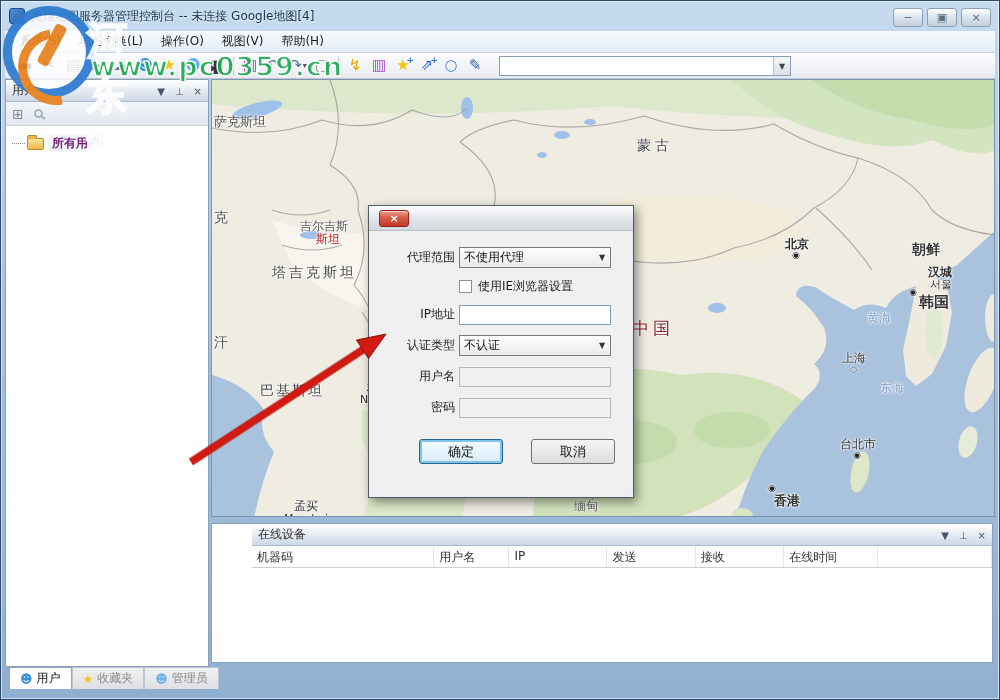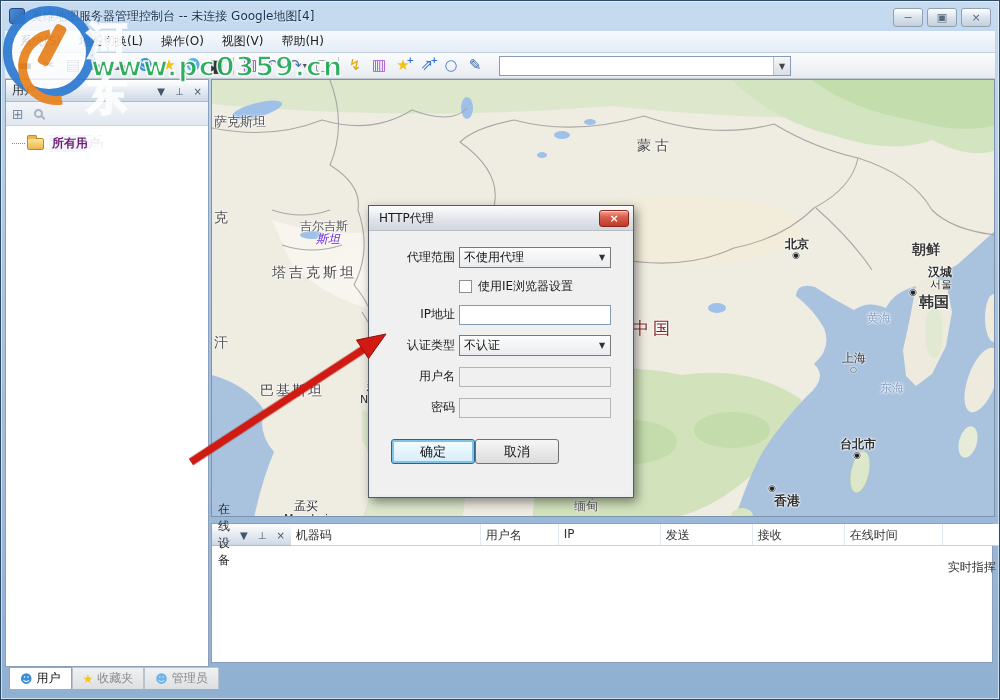--- a/index.html
+++ b/index.html
@@ -64,21 +64,21 @@
   .tab.active{background:#fff;color:#111;border-color:#93a5ba;position:relative;z-index:2;}
   .tab-ic{font-size:12px;line-height:1;}
   
   .map-panel{position:absolute;left:210px;top:78px;width:784px;height:438px;
     border:1px solid #7d93ad;background:#efece2;overflow:hidden;}
   .map-panel svg{position:absolute;left:0;top:0;}
   .map-label{position:absolute;white-space:nowrap;line-height:1;
     text-shadow:0 0 2px #fff,0 0 2px #fff,0 0 3px #fff;}
   
   .device-panel{position:absolute;left:210px;right:6px;top:522px;bottom:36px;
-    border:1px solid #8ba0b8;background:#fff;display:flex;}
+    border:1px solid #8ba0b8;background:#fff;display:flex;flex-direction:column;padding-left:40px;}
   .dev-header-row{height:22px;display:flex;background:#fff;border-bottom:1px solid #c9d2dc;}
   .dcol{font-size:12px;color:#333;padding:3px 0 0 5px;border-right:1px solid #e2e8ef;height:100%;}
   .dev-body{flex:1;background:#fff;}
   
   .statusbar{position:absolute;left:1px;right:1px;bottom:10px;height:22px;
     background:linear-gradient(#f4f5f6,#e6e9ec);border-top:1px solid #b8bec6;
     display:flex;align-items:center;font-size:12px;color:#333;}
   .sb-left{padding-left:8px;flex:1;}
   .sb-run{padding:0 12px;color:#444;}
   .sb-grip{width:20px;height:100%;border-left:1px solid #cdd2d8;color:#c0c6cc;
@@ -96,21 +96,21 @@
   .dlg-row.first{margin-top:16px;}
   .dlg-label{width:86px;text-align:right;margin-right:4px;font-size:12px;color:#1a1a1a;}
   .combo{width:152px;height:21px;border:1px solid #767b80;background:linear-gradient(#fdfdfd,#e9ebee);
     display:flex;align-items:center;cursor:pointer;}
   .combo-val{flex:1;font-size:12px;padding-left:4px;color:#111;}
   .combo-arr{width:16px;font-size:8px;color:#333;text-align:center;}
   .cb{width:13px;height:13px;border:1px solid #8f8f8f;background:#fff;margin-right:6px;cursor:pointer;}
   .cb-label{font-size:12px;color:#1a1a1a;}
   .txt{width:152px;height:20px;border:1px solid #7f9db9;background:#fff;font-size:12px;padding:0 3px;outline:none;}
   .txt:disabled{border-color:#b5b5b5;background:#f0f0f0;}
-  .dlg-buttons{display:flex;padding-left:22px;margin-top:21px;}
+  .dlg-buttons{display:flex;gap:28px;padding-left:50px;margin-top:21px;}
   .btn{width:84px;height:25px;font-size:13px;color:#111;cursor:pointer;border-radius:3px;
     border:1px solid #707070;background:linear-gradient(#f6f6f6,#dcdcdc);}
   .btn.default{border:1px solid #2c628b;box-shadow:inset 0 0 0 2px #7ec3e8;background:linear-gradient(#f4fbff,#d6ecf9);}
   
   .arrow-layer{position:absolute;left:0;top:0;width:1000px;height:700px;z-index:60;pointer-events:none;}
   
   .watermark{position:absolute;left:0;top:0;z-index:80;pointer-events:none;}
   .wm-logo{position:absolute;left:2px;top:5px;width:92px;height:92px;border-radius:50%;
     border:9px solid #2e7bd0;background:rgba(255,255,255,.85);opacity:.93;}
   .wm-logo::before{content:'';position:absolute;left:6px;top:14px;width:58px;height:58px;
@@ -295,42 +295,42 @@
         <path d="M350,296 Q380,330 370,360 Q390,390 380,420"></path>
         <path d="M228,283 Q240,310 230,330"></path>
         <path d="M290,240 Q320,255 350,250" stroke-dasharray="3,3"></path>
       </g>
     </svg>
     <div id="map-labels">
         <span class="map-label" style="left: 2px; top: 35px; font-size: 13px; color: rgb(79, 79, 79);">萨克斯坦</span>
         <span class="map-label" style="left: 425px; top: 58px; font-size: 14px; color: rgb(69, 69, 69); letter-spacing: 4px;">蒙古</span>
         <span class="map-label" style="left: 2px; top: 130px; font-size: 14px; color: rgb(79, 79, 79);">克</span>
         <span class="map-label" style="left: 88px; top: 140px; font-size: 12px; color: rgb(85, 85, 85);">吉尔吉斯</span>
-        <span class="map-label" style="left: 104px; top: 153px; font-size: 12px; color: #6d28d9; font-style: italic;">斯坦</span>
+        <span class="map-label" style="left: 104px; top: 153px; font-size: 12px; color: #b91c1c;">斯坦</span>
         <span class="map-label" style="left: 60px; top: 185px; font-size: 14px; color: rgb(74, 74, 74); letter-spacing: 3px;">塔吉克斯坦</span>
         <span class="map-label" style="left: 2px; top: 255px; font-size: 14px; color: rgb(79, 79, 79);">汗</span>
         <span class="map-label" style="left: 48px; top: 303px; font-size: 14px; color: rgb(74, 74, 74); letter-spacing: 2px;">巴基斯坦</span>
         <span class="map-label" style="left: 155px; top: 300px; font-size: 12px; color: rgb(47, 47, 47); font-weight: bold;">新德里</span>
         <span class="map-label" style="left: 148px; top: 314px; font-size: 11px; color: rgb(47, 47, 47);">New Del</span>
         <span class="map-label" style="left: 168px; top: 327px; font-size: 9px; color: rgb(34, 34, 34);">◉</span>
         <span class="map-label" style="left: 82px; top: 420px; font-size: 12px; color: rgb(47, 47, 47);">孟买</span>
         <span class="map-label" style="left: 72px; top: 433px; font-size: 11px; color: rgb(47, 47, 47);">Mumbai</span>
         <span class="map-label" style="left: 420px; top: 240px; font-size: 17px; color: #7f1d1d; letter-spacing: 4px;">中国</span>
         <span class="map-label" style="left: 573px; top: 158px; font-size: 12px; color: rgb(42, 42, 42); font-weight: bold;">北京</span>
         <span class="map-label" style="left: 580px; top: 171px; font-size: 9px; color: rgb(34, 34, 34);">◉</span>
         <span class="map-label" style="left: 700px; top: 162px; font-size: 14px; color: rgb(58, 58, 58); font-weight: bold;">朝鲜</span>
         <span class="map-label" style="left: 716px; top: 186px; font-size: 12px; color: rgb(47, 47, 47); font-weight: bold;">汉城</span>
         <span class="map-label" style="left: 718px; top: 199px; font-size: 11px; color: rgb(47, 47, 47);">서울</span>
         <span class="map-label" style="left: 697px; top: 208px; font-size: 9px; color: rgb(34, 34, 34);">◉</span>
         <span class="map-label" style="left: 707px; top: 215px; font-size: 15px; color: rgb(51, 51, 51); font-weight: bold;">韩国</span>
         <span class="map-label" style="left: 655px; top: 232px; font-size: 12px; color: rgb(125, 156, 196);">黄海</span>
         <span class="map-label" style="left: 630px; top: 272px; font-size: 12px; color: rgb(47, 47, 47);">上海</span>
         <span class="map-label" style="left: 638px; top: 286px; font-size: 8px; color: rgb(68, 68, 68);">○</span>
         <span class="map-label" style="left: 668px; top: 302px; font-size: 12px; color: rgb(125, 156, 196);">东海</span>
-        <span class="map-label" style="left: 628px; top: 358px; font-size: 12px; color: rgb(47, 47, 47); font-weight: bold;">台北市</span>
+        <span class="map-label" style="left: 628px; top: 358px; font-size: 12px; color: rgb(47, 47, 47); font-weight: normal;">台北市</span>
         <span class="map-label" style="left: 641px; top: 371px; font-size: 9px; color: rgb(34, 34, 34);">◉</span>
         <span class="map-label" style="left: 556px; top: 404px; font-size: 9px; color: rgb(34, 34, 34);">◉</span>
         <span class="map-label" style="left: 562px; top: 414px; font-size: 13px; color: rgb(51, 51, 51); font-weight: bold;">香港</span>
         <span class="map-label" style="left: 362px; top: 420px; font-size: 12px; color: rgb(85, 85, 85);">缅甸</span>
       </div>
   </div>
 
   <div class="device-panel">
     <div class="panel-header">
       <span class="ph-title">在线设备</span>
@@ -345,21 +345,20 @@
         <div class="dcol" style="width: 98px;">在线时间</div>
         <div class="dcol" style="width: 112px; margin-top: 32px;">实时指挥</div>
         <div class="dcol" style="flex: 1 1 0%;"></div>
       </div>
     <div class="dev-body"></div>
   </div>
 
 
   <div class="dialog">
     <div class="dlg-title">
-      <span class="dlg-title-text">HTTP代理</span>
       <span class="dlg-close">×</span>
     </div>
     <div class="dlg-row first">
       <span class="dlg-label">代理范围</span>
       <div class="combo">
         <span class="combo-val">不使用代理</span>
         <span class="combo-arr">▼</span>
       </div>
     </div>
     <div class="dlg-row" style="height:16px;">

